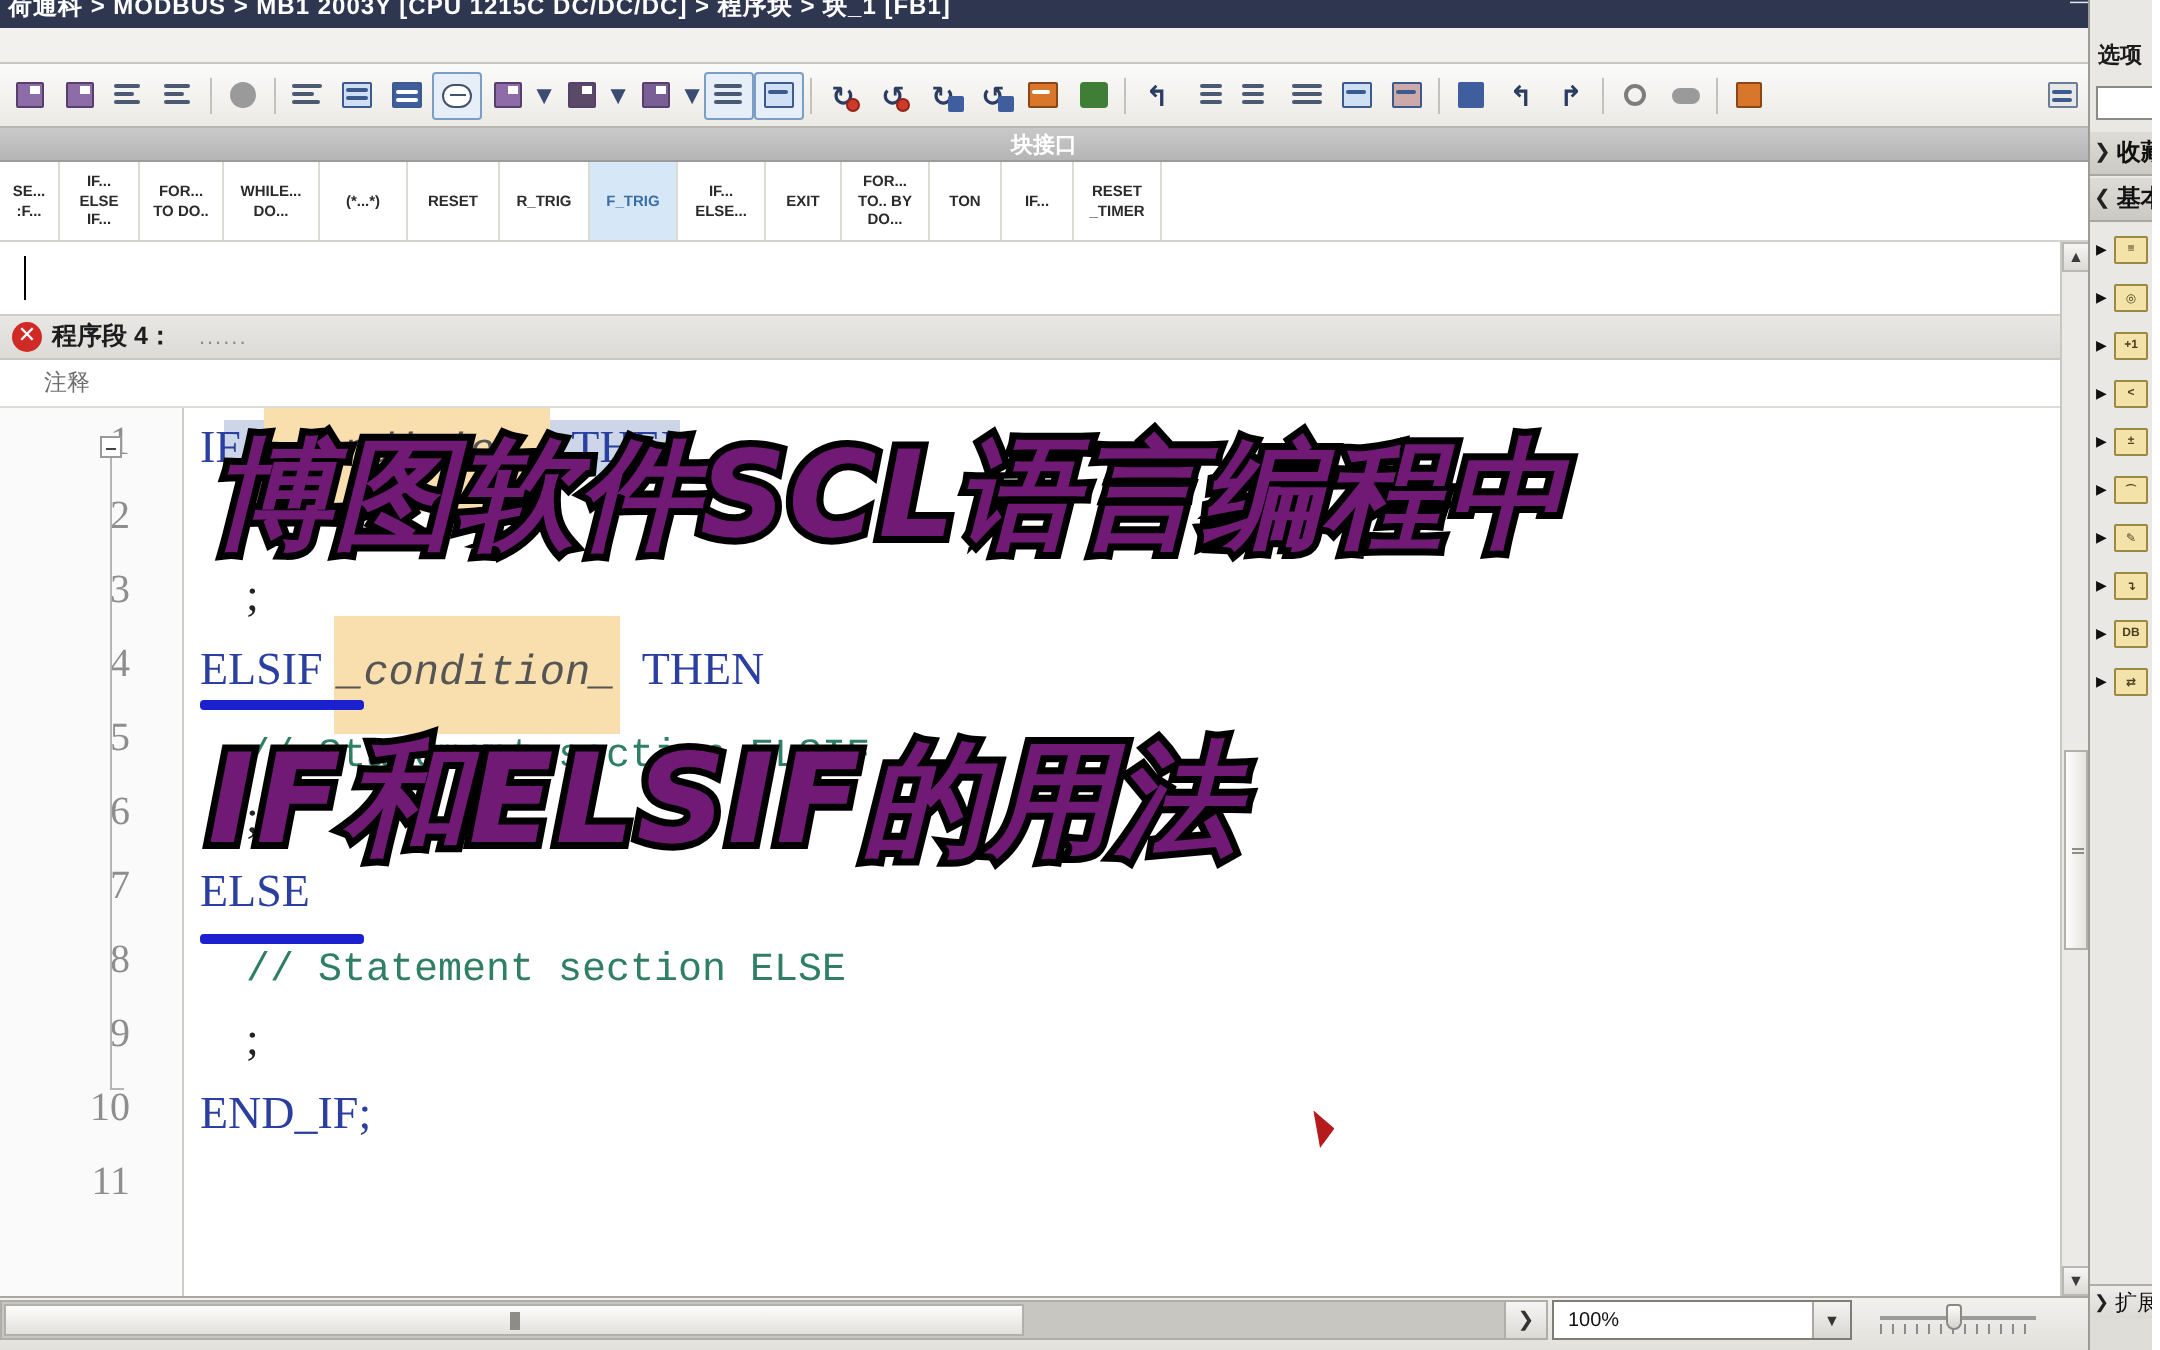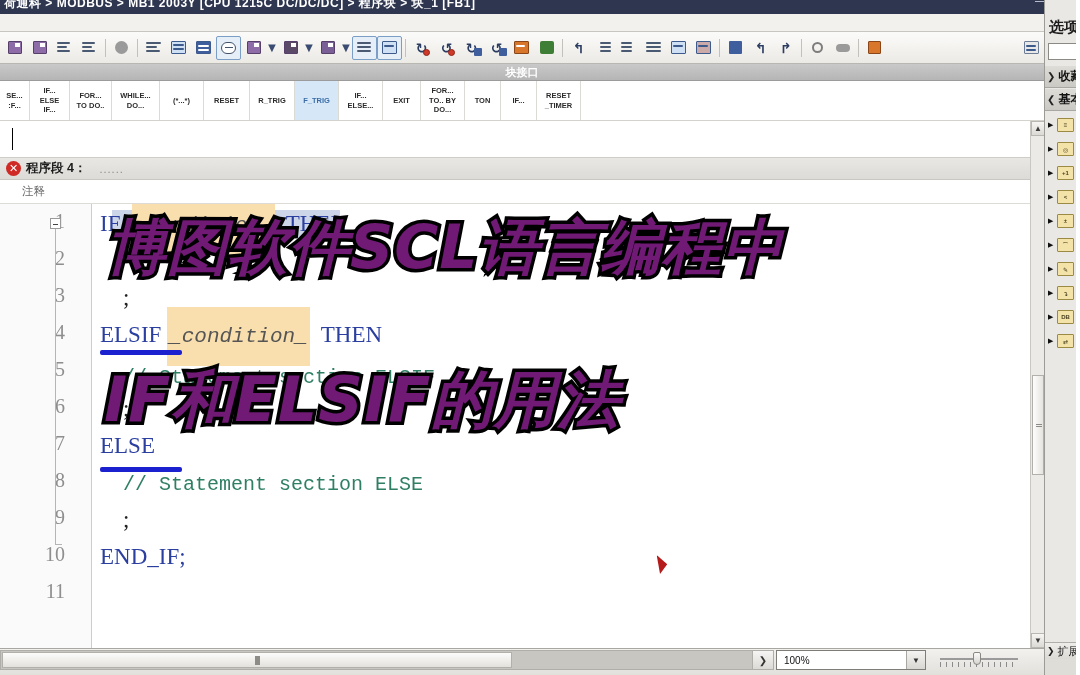--- a/index.html
+++ b/index.html
@@ -232,21 +232,21 @@
     background:linear-gradient(#fbfbfa,#d6d4cf);border:1px solid #8a8883;border-radius:2px 2px 4px 4px;
   }
   
   #rightpanel{
     position:absolute;left:1044px;top:0;width:36px;height:675px;
     background:#e9e8e5;border-left:1px solid #9d9b95;overflow:hidden;
   }
   #rp-title{
     position:absolute;left:0;top:14px;width:36px;height:26px;
     display:flex;align-items:center;padding-left:4px;
-    font-size:15px;font-weight:bold;color:#1c1c1c;
+    font-size:11px;font-weight:bold;color:#1c1c1c;
   }
   #rp-search{
     position:absolute;left:3px;top:43px;width:30px;height:17px;background:#fff;
     border:1px solid #8c8a84;
   }
   .rp-sect{
     position:absolute;left:0;width:36px;height:22px;
     background:linear-gradient(#dedcd7,#cbc9c4);border-bottom:1px solid #a9a7a1;
     display:flex;align-items:center;padding-left:2px;gap:3px;
   }

